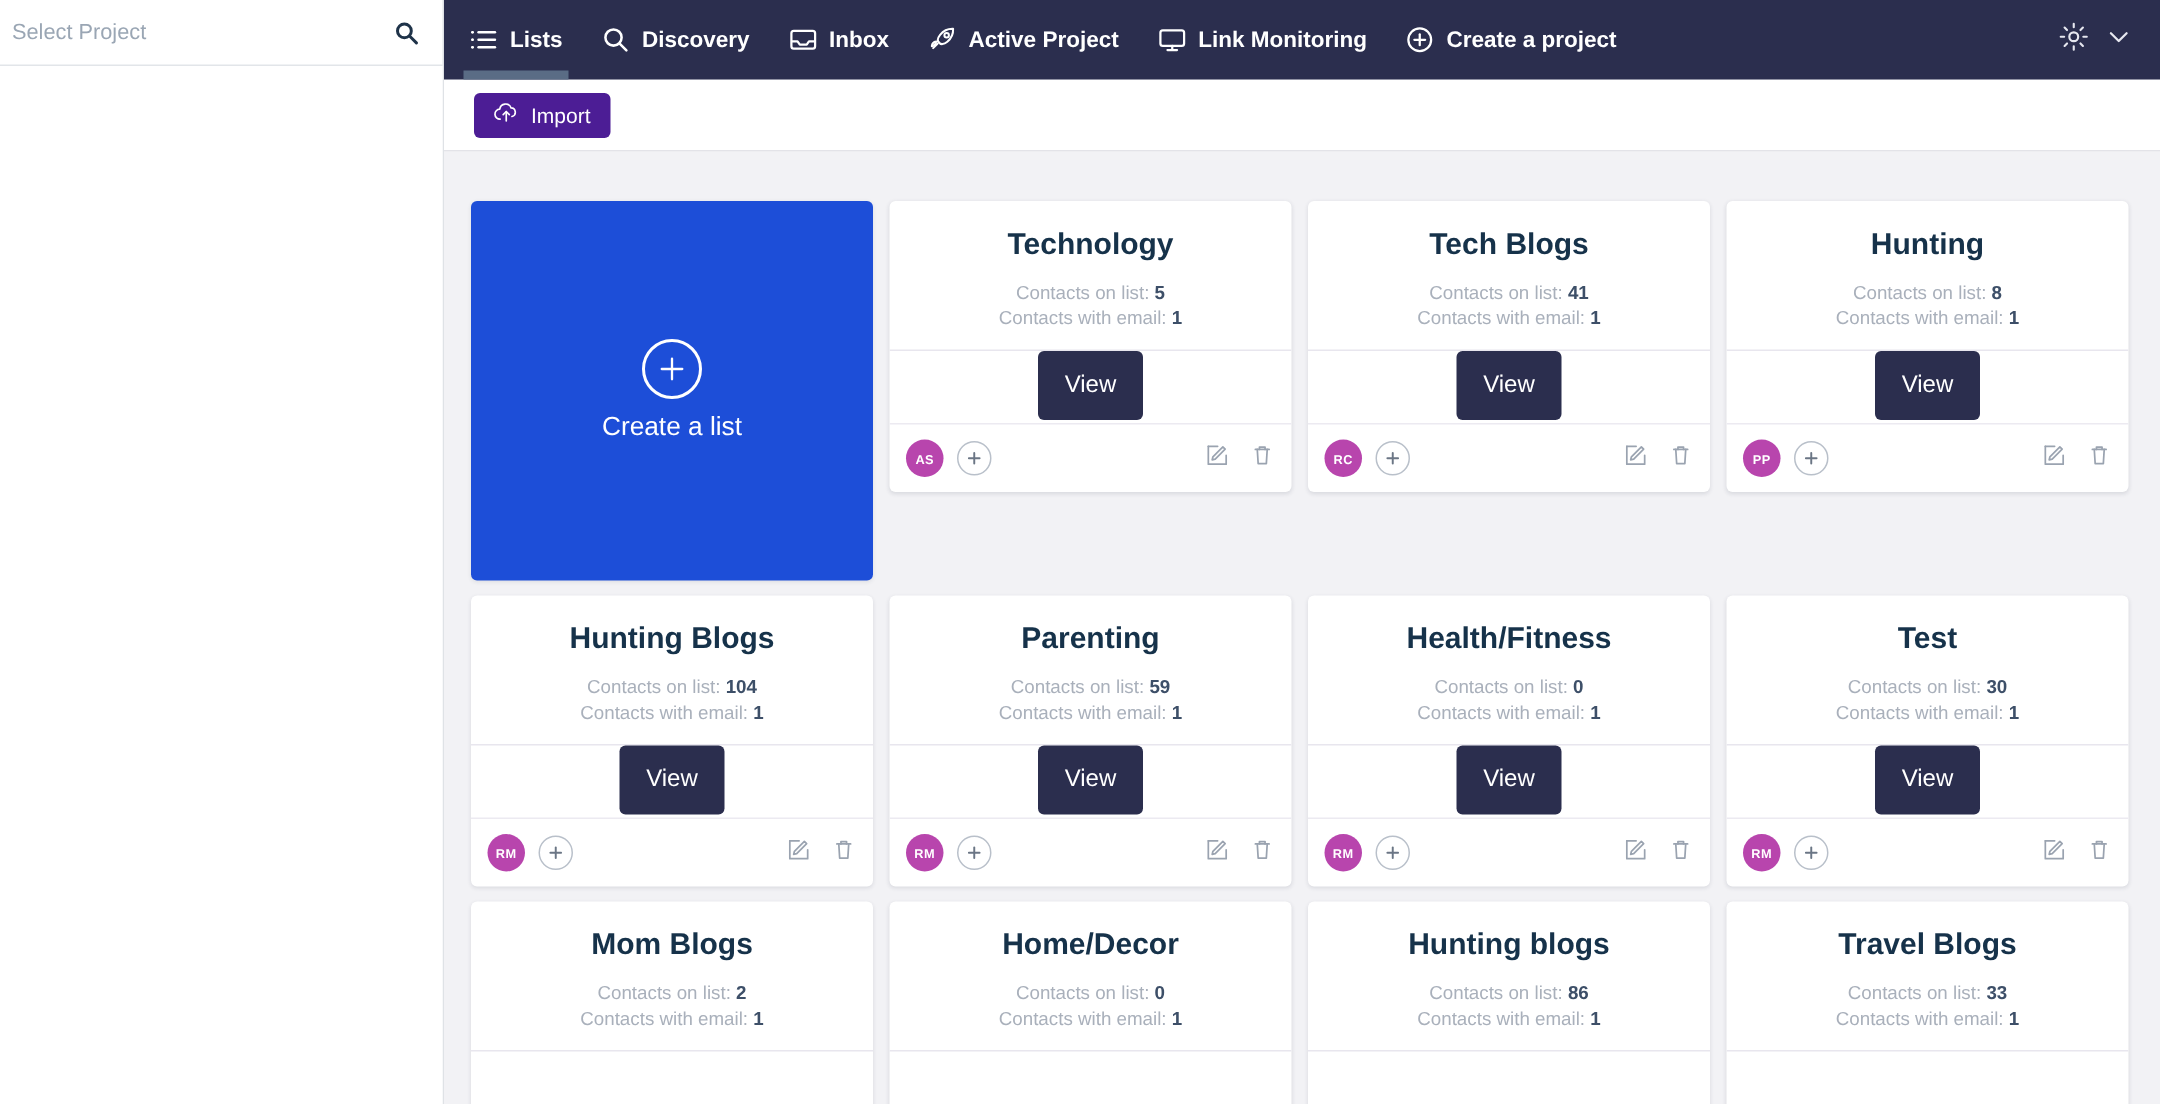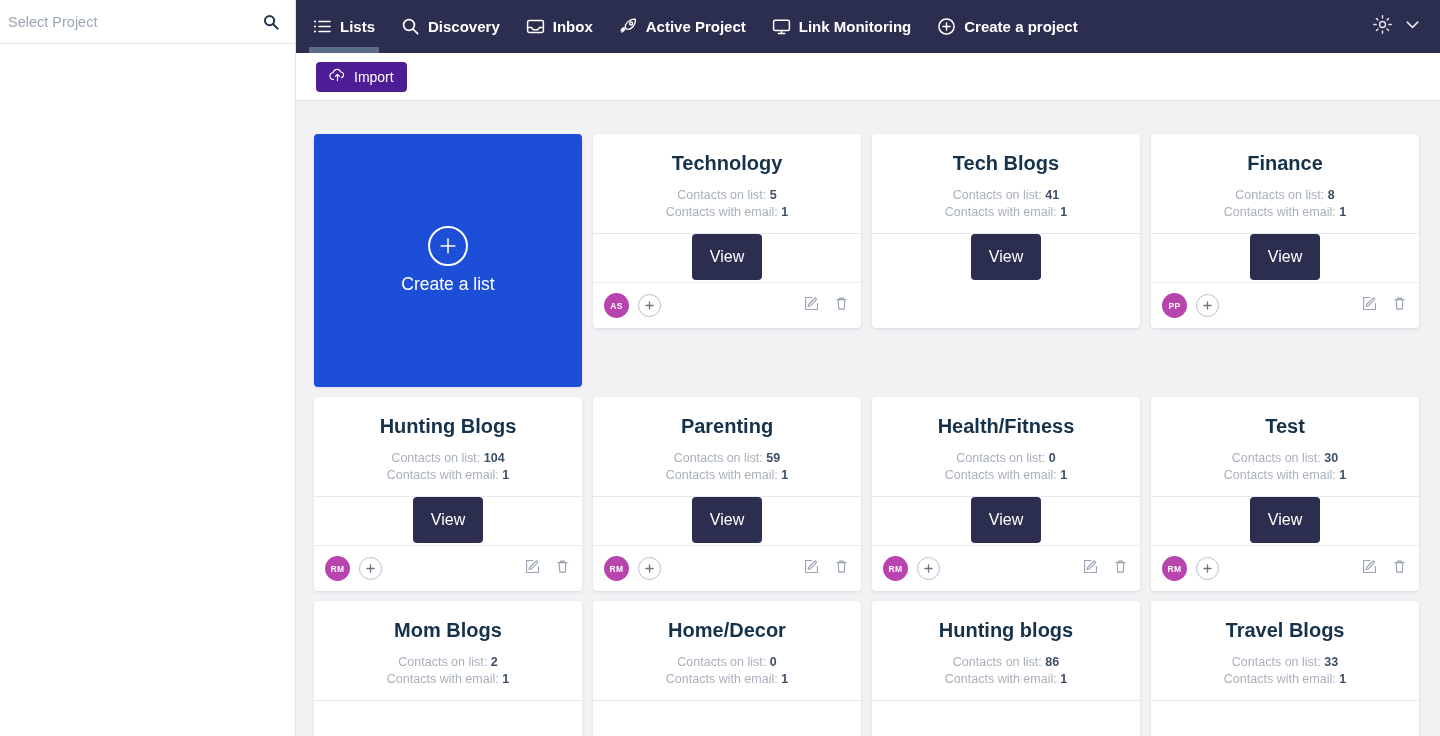--- a/index.html
+++ b/index.html
@@ -401,25 +401,50 @@
       <div class="card-stat">
         <span class="stat-label">Contacts on list:</span> <b class="stat-value">41</b>
       </div>
       <div class="card-stat">
         <span class="stat-label2">Contacts with email:</span> <b class="stat-value2">1</b>
       </div>
     </div>
     <div class="card-mid">
       <button class="view-btn">View</button>
     </div>
-  </div>
-
-  <div class="card">
-    <div class="card-head">
-      <div class="card-title">Finance</div>
+    <div class="card-foot">
+      <div class="avatar">RC</div>
+      <div class="add-member">
+        <svg viewBox="0 0 20 20" width="13" height="13" fill="none" stroke="#6b7685" stroke-width="2" stroke-linecap="round">
+          <line x1="10" y1="4.5" x2="10" y2="15.5"></line>
+          <line x1="4.5" y1="10" x2="15.5" y2="10"></line>
+        </svg>
+      </div>
+      <div class="foot-actions">
+        <span>
+          <svg viewBox="0 0 20 20" width="17" height="17" fill="none" stroke="#9aa3b0" stroke-width="1.35" stroke-linejoin="round" stroke-linecap="round">
+            <path d="M3 3h7.3"></path>
+            <path d="M3 3v14h14v-7"></path>
+            <path d="M8.4 13 6 13.6 6.6 11.2 14.4 3.4l1.8 1.8z"></path>
+          </svg>
+        </span>
+        <span>
+          <svg viewBox="0 0 20 20" width="17" height="17" fill="none" stroke="#9aa3b0" stroke-width="1.35" stroke-linejoin="round" stroke-linecap="round">
+            <path d="M4.6 5.4h10.8"></path>
+            <path d="M7.8 5.4V3.6h4.4v1.8"></path>
+            <path d="M6.1 5.4 6.8 16.6h6.4l0.7-11.2"></path>
+          </svg>
+        </span>
+      </div>
+    </div>
+  </div>
+
+  <div class="card">
+    <div class="card-head">
+      <div class="card-title">Hunting</div>
       <div class="card-stat">
         <span class="stat-label">Contacts on list:</span> <b class="stat-value">8</b>
       </div>
       <div class="card-stat">
         <span class="stat-label2">Contacts with email:</span> <b class="stat-value2">1</b>
       </div>
     </div>
     <div class="card-mid">
       <button class="view-btn">View</button>
     </div>

